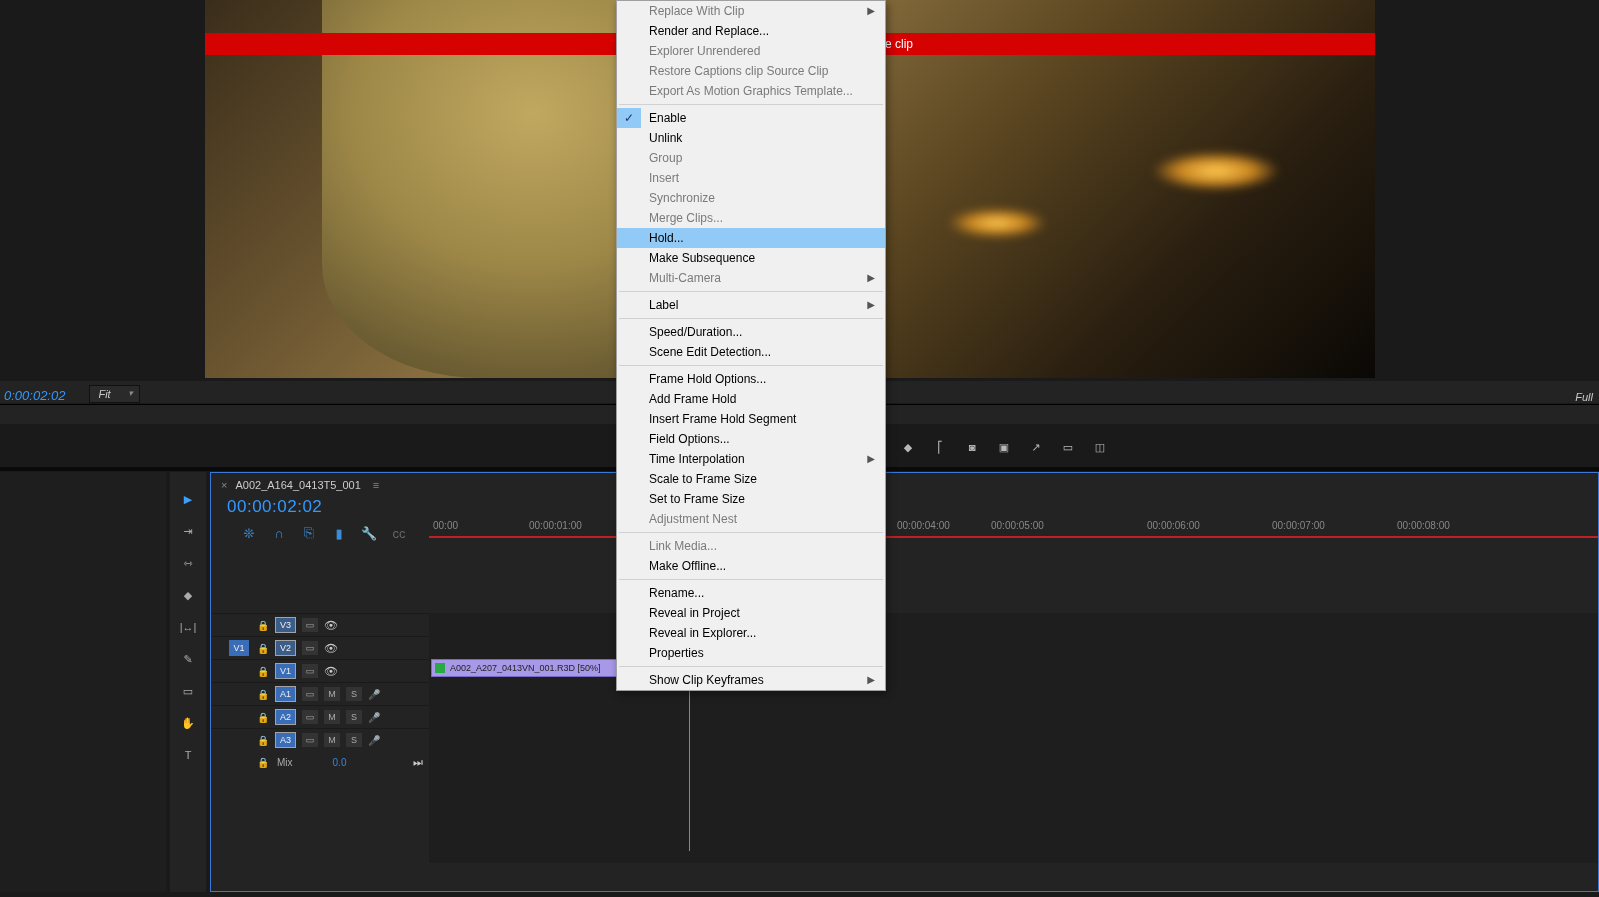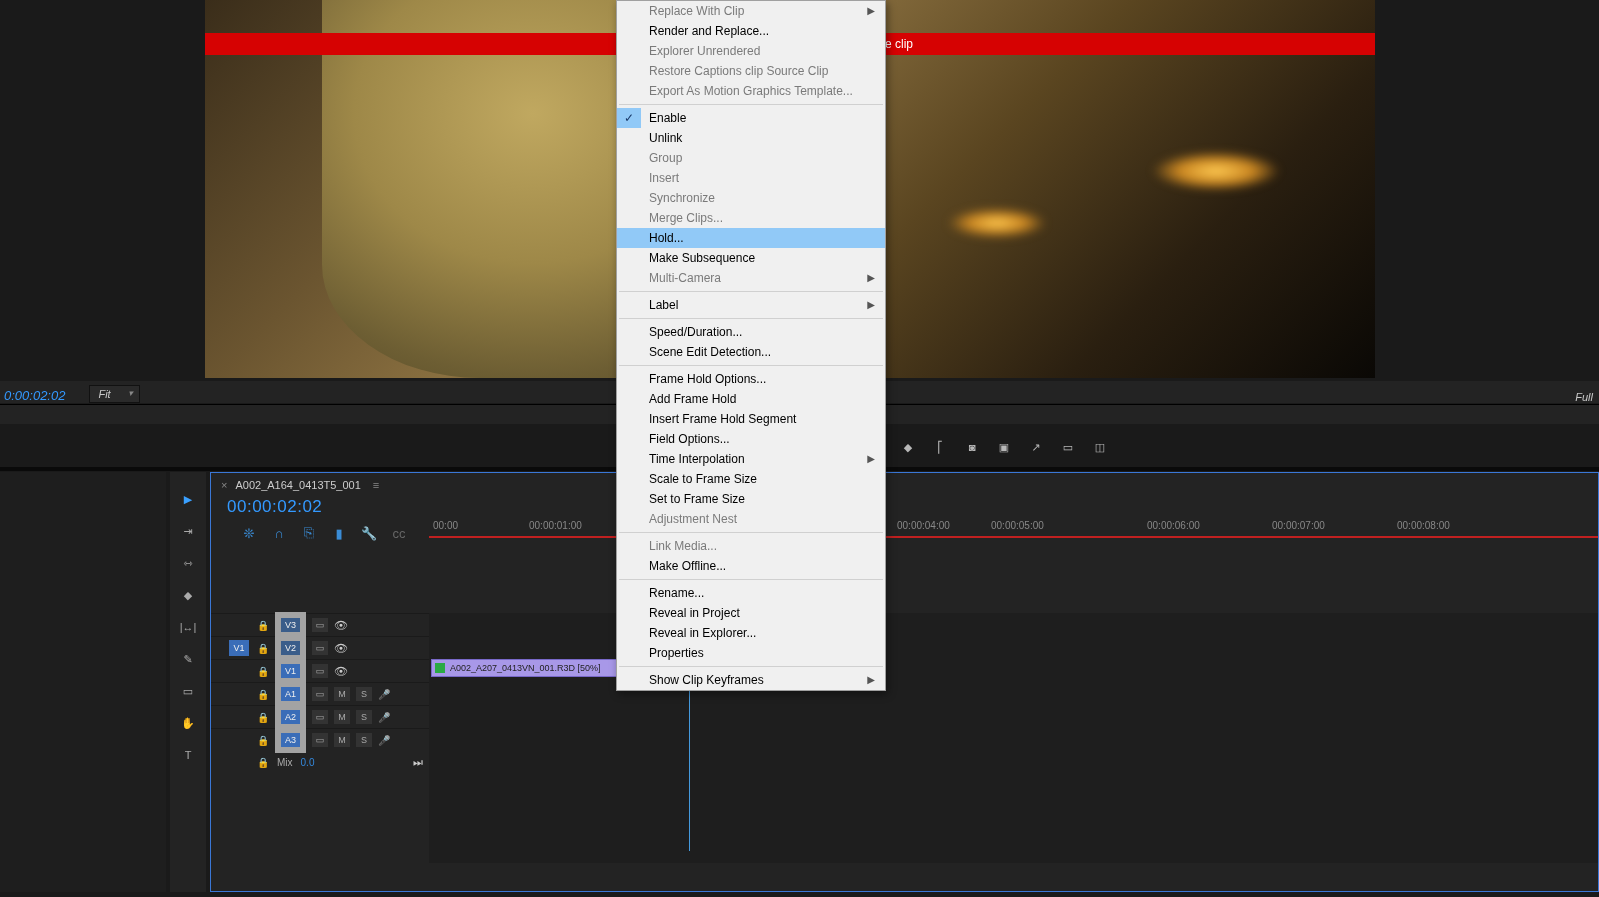--- a/index.html
+++ b/index.html
@@ -106,31 +106,31 @@
     position:absolute; top:140px; left:0; right:0; height:250px;
   }
   .track-headers {
     position:absolute; left:0; top:0; width:218px; height:100%;
     background:#232323;
   }
   .track-row { height:23px; border-top:1px solid #1a1a1a; display:flex; align-items:center; padding-left:46px; gap:6px; }
   .lock-icn { color:#888; font-size:10px; width:12px; }
   .track-label { 
     background:#3a5d8a; color:#eee; font-size:9px; padding:2px 4px; min-width:18px; text-align:center;
-    border:6px solid #a3a3a3;
+    border:1px solid #a3a3a3;
   }
   .track-label.sel { background:#3a6db8; }
   .track-btn { background:#333; color:#aaa; font-size:9px; width:16px; height:14px; text-align:center; line-height:14px; }
   .eye-icn { color:#ccc; font-size:11px; }
   .v1-tag {
     position:absolute; left:18px; width:20px; height:16px; background:#3a6db8;
     color:#eee; font-size:9px; text-align:center; line-height:16px;
   }
   .mix-row { height:22px; display:flex; align-items:center; padding-left:46px; gap:8px; }
-  .mix-val { color:#3388dd; font-size:10px; }
+  .mix-val { color:#3388dd; font-size:10px; margin-left:32px; }
   
   .tl-content {
     position:absolute; left:218px; top:0; right:0; height:100%;
     background:#1e1e1e;
   }
   
   .time-ruler {
     position:absolute; top:47px; left:218px; right:0; height:22px;
   }
   .time-ruler .tlabel { position:absolute; top:0; color:#888; font-size:10px; }

